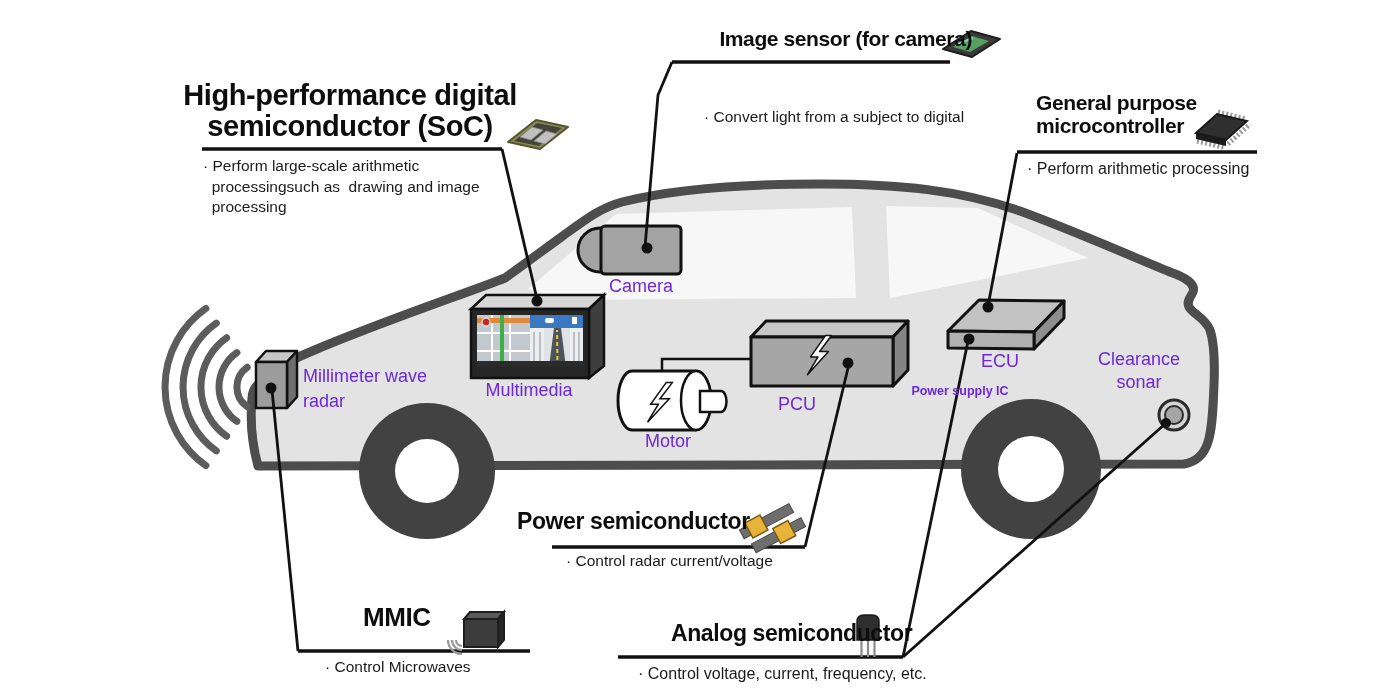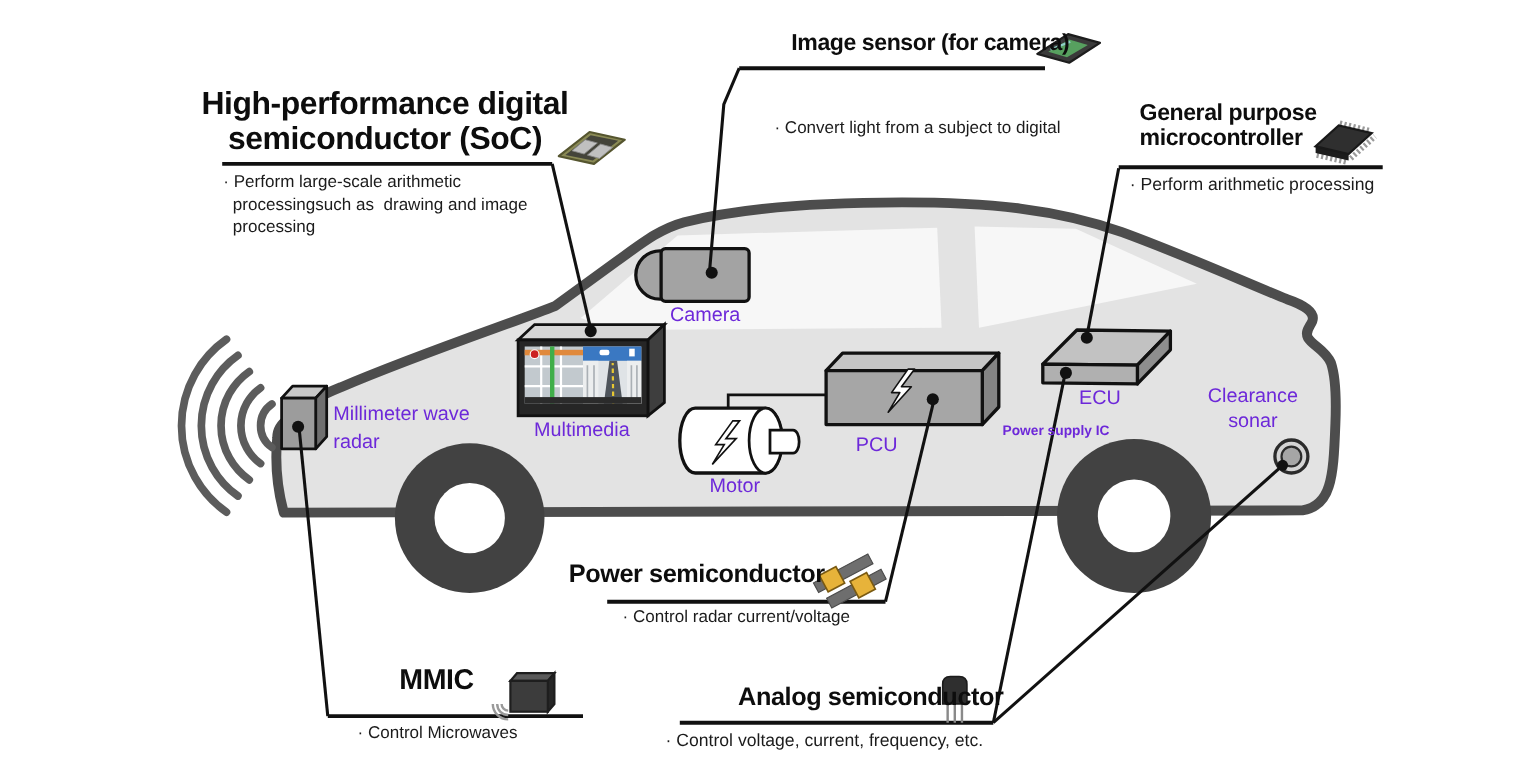--- a/index.html
+++ b/index.html
@@ -200,21 +200,21 @@
 microcontroller</div>
 <div class="lbl bullet" style="left:1027px;top:160px;font-size:16px;">· Perform arithmetic processing</div>
 
 <div class="lbl title" style="left:517px;top:508px;font-size:23px;">Power semiconductor</div>
 <div class="lbl bullet" style="left:566px;top:552px;font-size:15.5px;">· Control radar current/voltage</div>
 
 <div class="lbl title" style="left:363px;top:602px;font-size:26px;">MMIC</div>
 <div class="lbl bullet" style="left:325px;top:658px;font-size:15.5px;">· Control Microwaves</div>
 
 <div class="lbl title" style="left:643px;top:620px;font-size:23px;margin-left:28px;">Analog semiconductor</div>
-<div class="lbl bullet" style="left:605px;top:665px;font-size:16px;">· Control voltage, current, frequency, etc.</div>
+<div class="lbl bullet" style="left:638px;top:665px;font-size:16px;">· Control voltage, current, frequency, etc.</div>
 
 <div class="lbl c" style="left:591px;top:276px;width:100px;font-size:18px;">Camera</div>
 <div class="lbl c" style="left:466px;top:380px;width:126px;font-size:18px;">Multimedia</div>
 <div class="lbl c" style="left:618px;top:431px;width:100px;font-size:18px;">Motor</div>
 <div class="lbl c" style="left:747px;top:394px;width:100px;font-size:18px;">PCU</div>
 <div class="lbl c" style="left:950px;top:351px;width:100px;font-size:18px;">ECU</div>
 <div class="lbl c" style="left:880px;top:384px;width:160px;font-size:12.5px;font-weight:bold;">Power supply IC</div>
 <div class="lbl" style="left:303px;top:348px;font-size:18px;line-height:25px;margin-top:16px;">Millimeter wave
 radar</div>
 <div class="lbl r" style="left:1088px;top:348px;width:102px;font-size:18px;line-height:23px;">Clearance

